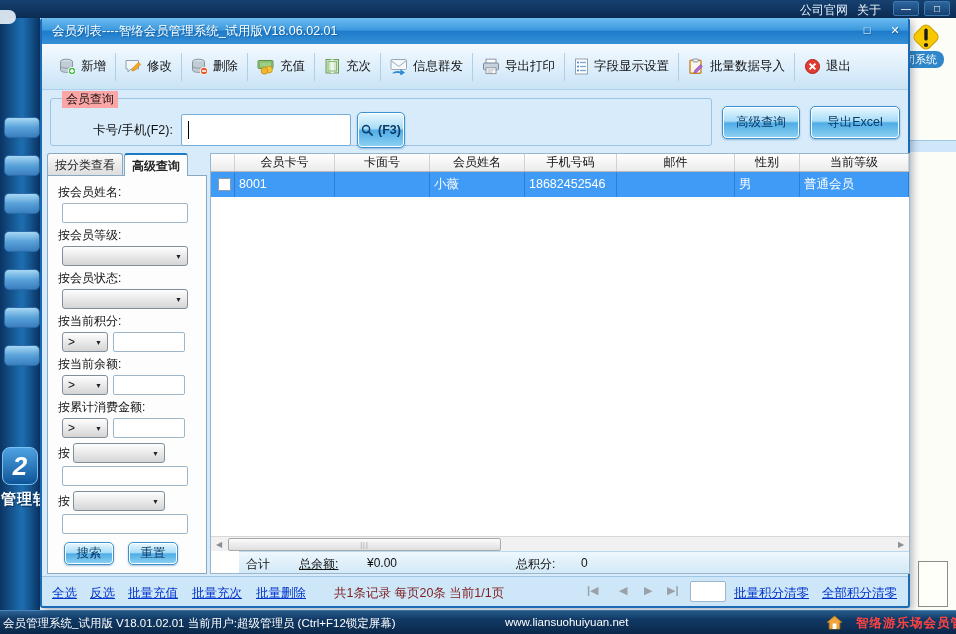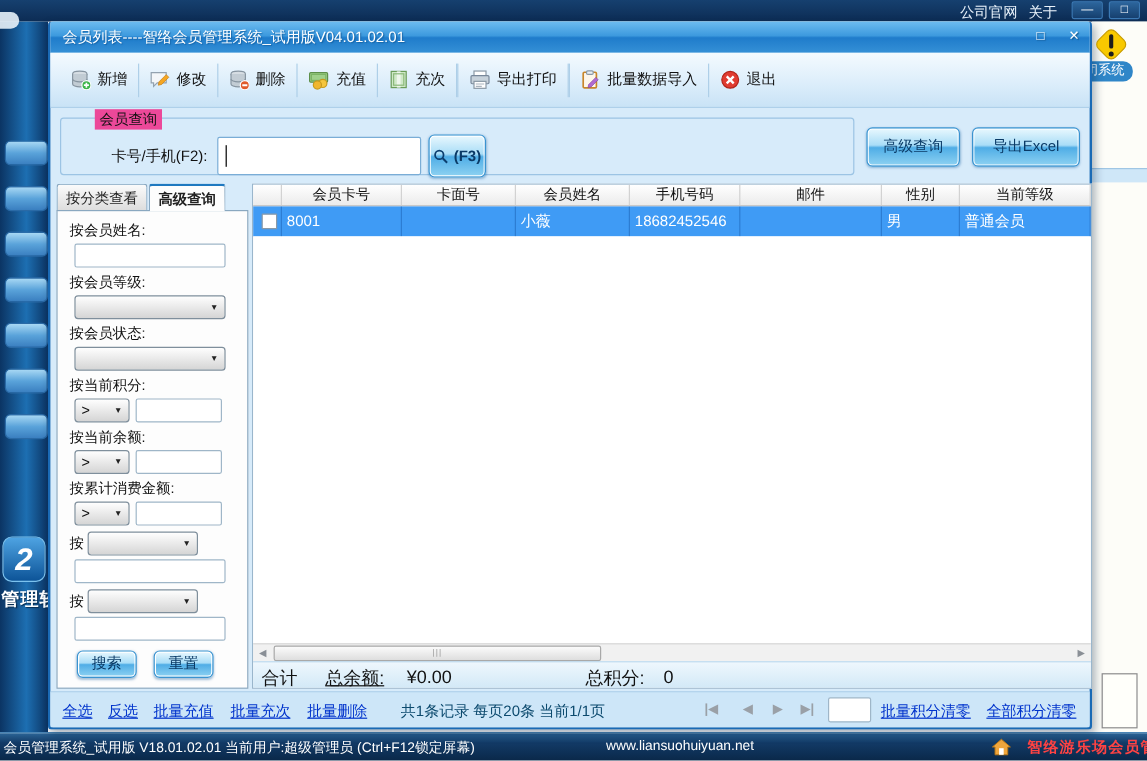--- a/index.html
+++ b/index.html
@@ -92,21 +92,21 @@
     display:flex; align-items:center; padding-left:8px;
   }
   .tbtn { display:flex; align-items:center; gap:5px; padding:0 9px; height:36px; font-size:12.5px; color:#111; cursor:pointer; border-radius:3px; }
   .tsep { width:1px; height:28px; background:#aecfe8; }
 
   .searchbar { position:absolute; left:0; top:72px; width:100%; height:62px; }
   .search-group {
     position:absolute; left:8px; top:8px; width:662px; height:48px;
     border:1px solid #9cc4e4; border-radius:3px;
   }
-  .search-group-label { position:absolute; left:28px; top:-8px; padding:0 4px; background:#ec4899; font-size:12px; }
+  .search-group-label { position:absolute; left:11px; top:-8px; padding:0 4px; background:#fca5a5; font-size:12px; }
   .search-label { position:absolute; left:42px; top:23px; font-size:12.5px; }
   .input-wrap { position:absolute; left:130px; top:15px; width:170px; height:32px; }
   .search-input { width:100%; height:100%; border:1px solid #7aadd6; border-radius:2px; padding:0 6px; font-size:14px; outline:none; }
   .caret { position:absolute; left:7px; top:7px; width:1px; height:18px; background:#000; }
 
   .glossy {
     display:flex; align-items:center; justify-content:center; gap:4px;
     background:linear-gradient(180deg,#e9f8fe 0%,#a9ddf7 45%,#4fade6 52%,#8ed2f2 100%);
     border:1px solid #3a93d0; border-radius:5px;
     box-shadow:inset 0 0 0 1px #fff, 0 1px 2px rgba(0,80,150,.35);
@@ -160,33 +160,33 @@
   .hscroll { height:15px; background:#f1f1f1; border-top:1px solid #d8d8d8; position:relative; }
   .sc-arrow { position:absolute; top:1px; width:14px; height:13px; color:#8a8f96; font-size:8px; text-align:center; line-height:13px; cursor:pointer; }
   .sc-left { left:1px; } .sc-right { right:1px; }
   .sc-thumb {
     position:absolute; left:17px; top:1px; width:273px; height:13px;
     background:linear-gradient(#fbfbfb,#dedede); border:1px solid #a9a9a9; border-radius:2px;
     color:#9a9a9a; font-size:7px; text-align:center; line-height:12px; letter-spacing:1px; cursor:pointer;
   }
   .totals {
     height:22px; background:linear-gradient(#eef7fd,#d3e9f7); border-top:1px solid #b9d8ee;
-    position:relative; font-size:15px;
+    position:relative; font-size:12px;margin-left:28px;
   }
   .tot { position:absolute; top:4px; white-space:nowrap; }
   .tot-label{left:7px;} .tot-bal-label{left:60px;text-decoration:underline;} .tot-bal{left:128px;} .tot-pts-label{left:277px;} .tot-pts{left:342px;}
 
   
   .footerbar {
     position:absolute; left:0; top:558px; width:100%; height:30px;
     background:#cde6f8; border-top:1px solid #9fc6e4; border-radius:0 0 2px 2px;
   }
   .flink { position:absolute; top:8px; color:#0033cc; text-decoration:underline; font-size:12.5px; cursor:pointer; white-space:nowrap; }
   .lk1{left:10px;} .lk2{left:48px;} .lk3{left:86px;} .lk4{left:150px;} .lk5{left:214px;}
-  .rec-info { position:absolute; left:292px; top:8px; font-size:12.5px; color:#0c4a6e; white-space:nowrap; }
+  .rec-info { position:absolute; left:292px; top:8px; font-size:12.5px; color:#7f1d1d; white-space:nowrap; }
   .pager { position:absolute; top:7px; color:#9aa0a7; font-size:11px; font-weight:bold; cursor:pointer; }
   .pg1{left:545px;} .pg2{left:577px;} .pg3{left:602px;} .pg4{left:625px;}
   .page-input { position:absolute; left:648px; top:4px; width:36px; height:21px; border:1px solid #9fb6c8; border-radius:2px; background:#fff; font-size:12px; padding:0 3px; outline:none; }
   .lk6{left:692px;} .lk7{left:780px;}
 </style>
 </head>
 <body>
 
 <div class="screen">
 
@@ -217,21 +217,21 @@
   <svg class="warn-icon" viewBox="0 0 32 34">
     <rect x="6" y="6" width="20" height="20" rx="5" transform="rotate(45 16 16)" fill="#f8c900" stroke="#c89c00"></rect>
     <rect x="14.3" y="7.5" width="3.4" height="12" rx="1.6" fill="#1c1c1c"></rect>
     <circle cx="16" cy="24" r="2.1" fill="#1c1c1c"></circle>
   </svg>
   <div class="right-gray-box"></div>
 
   <div class="dialog">
 
     <div class="titlebar">
-      <span class="titlebar-text">会员列表----智络会员管理系统_试用版V04.01.02.01</span>
+      <span class="titlebar-text">会员列表----智络会员管理系统_试用版V18.06.02.01</span>
       <span class="title-btn title-max">□</span>
       <span class="title-btn title-close">✕</span>
     </div>
 
     <div class="toolbar">
       <div class="tbtn">
         <svg width="17" height="17" viewBox="0 0 17 17">
           <ellipse cx="7.5" cy="3.6" rx="6" ry="2.4" fill="#d6dde3" stroke="#8795a1"></ellipse>
           <path d="M1.5 3.6v8.4c0 1.3 2.7 2.4 6 2.4s6-1.1 6-2.4V3.6" fill="#c2ccd4" stroke="#8795a1"></path>
           <path d="M1.5 7.8c0 1.3 2.7 2.4 6 2.4s6-1.1 6-2.4" fill="none" stroke="#8795a1"></path>
@@ -272,31 +272,51 @@
       <div class="tsep"></div>
       <div class="tbtn">
         <svg width="17" height="17" viewBox="0 0 17 17">
           <rect x="2" y="1.5" width="12.5" height="13.5" fill="#cfe8c8" stroke="#6a9c58"></rect>
           <rect x="6.7" y="1.5" width="3.1" height="13.5" fill="#eef6ec"></rect>
           <rect x="4" y="3.5" width="8.5" height="9.5" fill="none" stroke="#8bb97a"></rect>
         </svg>
         <span>充次</span>
       </div>
       <div class="tsep"></div>
+      <div class="tbtn">
+        <svg width="18" height="17" viewBox="0 0 18 17">
+          <rect x="1" y="1.5" width="15.5" height="10" rx="1" fill="#f6f9fc" stroke="#98a8b6"></rect>
+          <path d="M1 2.5l7.8 6 7.7-6" fill="none" stroke="#98a8b6"></path>
+          <path d="M2 15.5c2.6-2.6 6.2-2.8 8.3-1.9v-2.4l4.7 3.3-4.7 3.3v-2.2c-2.4-.9-5.6-.4-8.3 0z" fill="#2f8ad2"></path>
+        </svg>
+        <span>信息群发</span>
+      </div>
       <div class="tsep"></div>
       <div class="tbtn">
         <svg width="18" height="17" viewBox="0 0 18 17">
           <rect x="4" y="1.2" width="10" height="4.2" fill="#fff" stroke="#8a98a5"></rect>
           <rect x="1.5" y="5" width="15" height="6.8" rx="1" fill="#c7d2db" stroke="#78889a"></rect>
           <rect x="4" y="9.8" width="10" height="5.8" fill="#fff" stroke="#8a98a5"></rect>
           <path d="M5.5 12h7M5.5 14h5" stroke="#aab4be"></path>
         </svg>
         <span>导出打印</span>
       </div>
       <div class="tsep"></div>
+      <div class="tbtn">
+        <svg width="15" height="17" viewBox="0 0 15 17">
+          <rect x="1.5" y="1" width="12" height="15" fill="#fff" stroke="#93a2b0"></rect>
+          <circle cx="4" cy="4.5" r="1" fill="#3a7bd0"></circle>
+            <rect x="6" y="3.8" width="6" height="1.4" fill="#7aa8d8"></rect>
+          <circle cx="4" cy="8.5" r="1" fill="#3a7bd0"></circle>
+            <rect x="6" y="7.8" width="6" height="1.4" fill="#7aa8d8"></rect>
+          <circle cx="4" cy="12.5" r="1" fill="#3a7bd0"></circle>
+            <rect x="6" y="11.8" width="6" height="1.4" fill="#7aa8d8"></rect>
+        </svg>
+        <span>字段显示设置</span>
+      </div>
       <div class="tsep"></div>
       <div class="tbtn">
         <svg width="17" height="17" viewBox="0 0 17 17">
           <rect x="2" y="2.2" width="11" height="13" rx="1" fill="#fdf6ea" stroke="#c8862a" stroke-width="1.4"></rect>
           <rect x="4.8" y="1" width="5.5" height="3" rx="1" fill="#e7eef4" stroke="#8a98a5"></rect>
           <path d="M6.5 12.5l6-6 2 2-6 6-2.5.5z" fill="#b06ad0" stroke="#7d3f9e" stroke-width=".5"></path>
         </svg>
         <span>批量数据导入</span>
       </div>
       <div class="tsep"></div>

